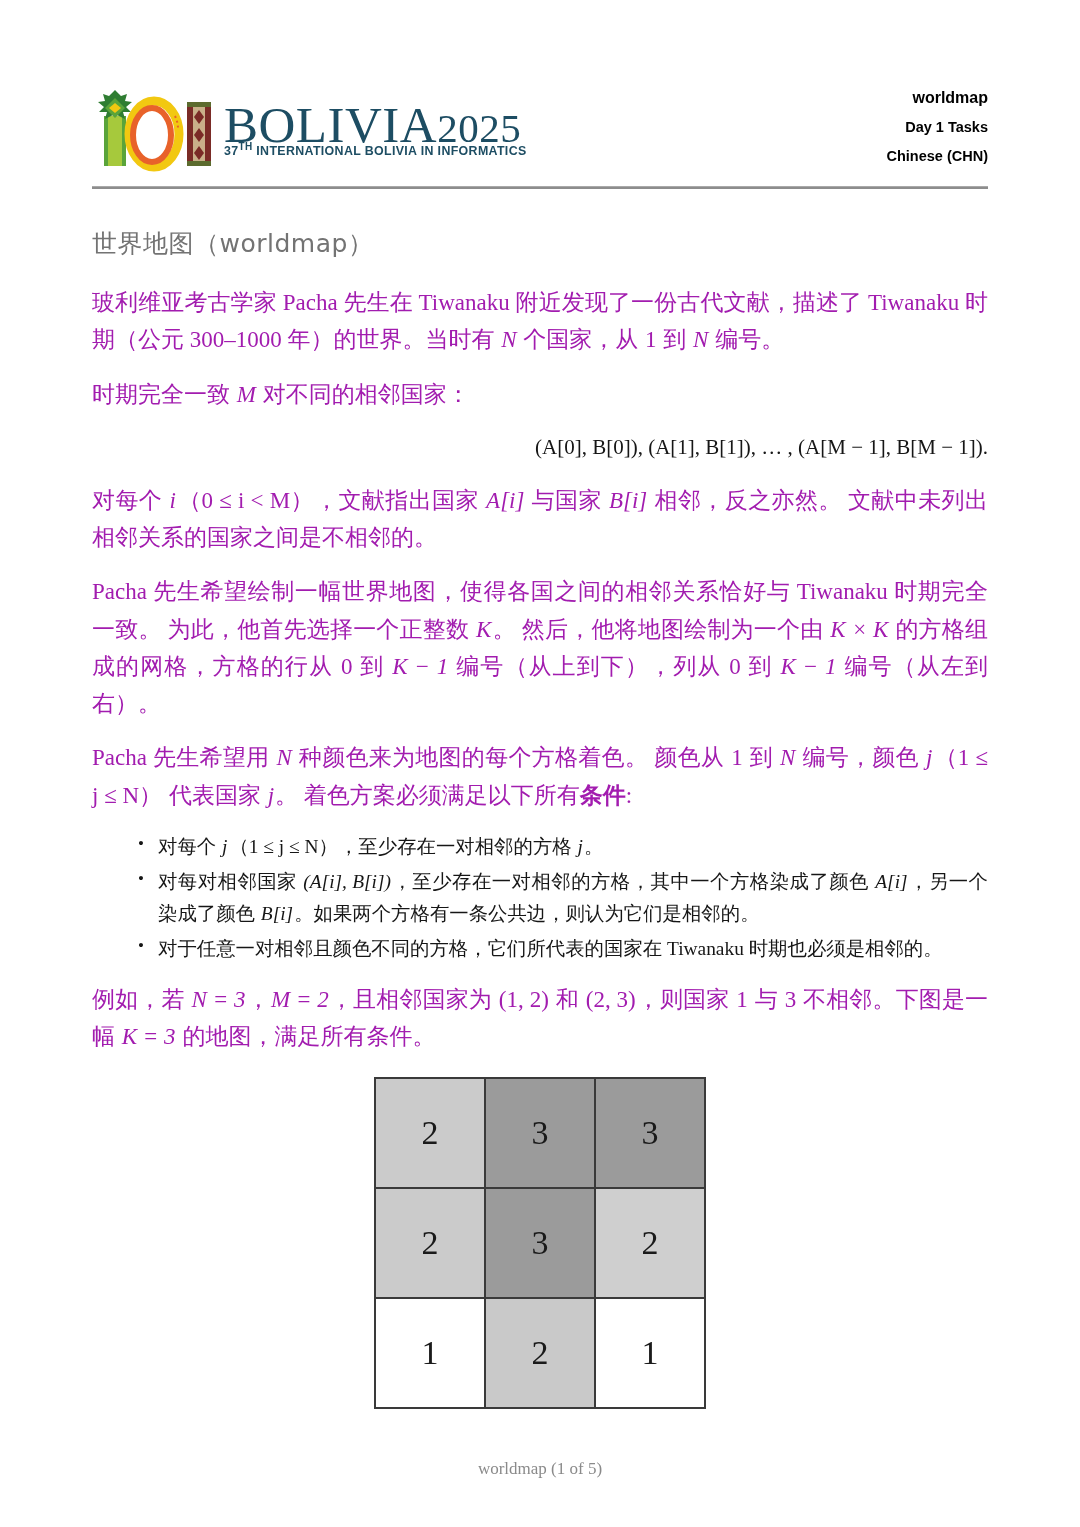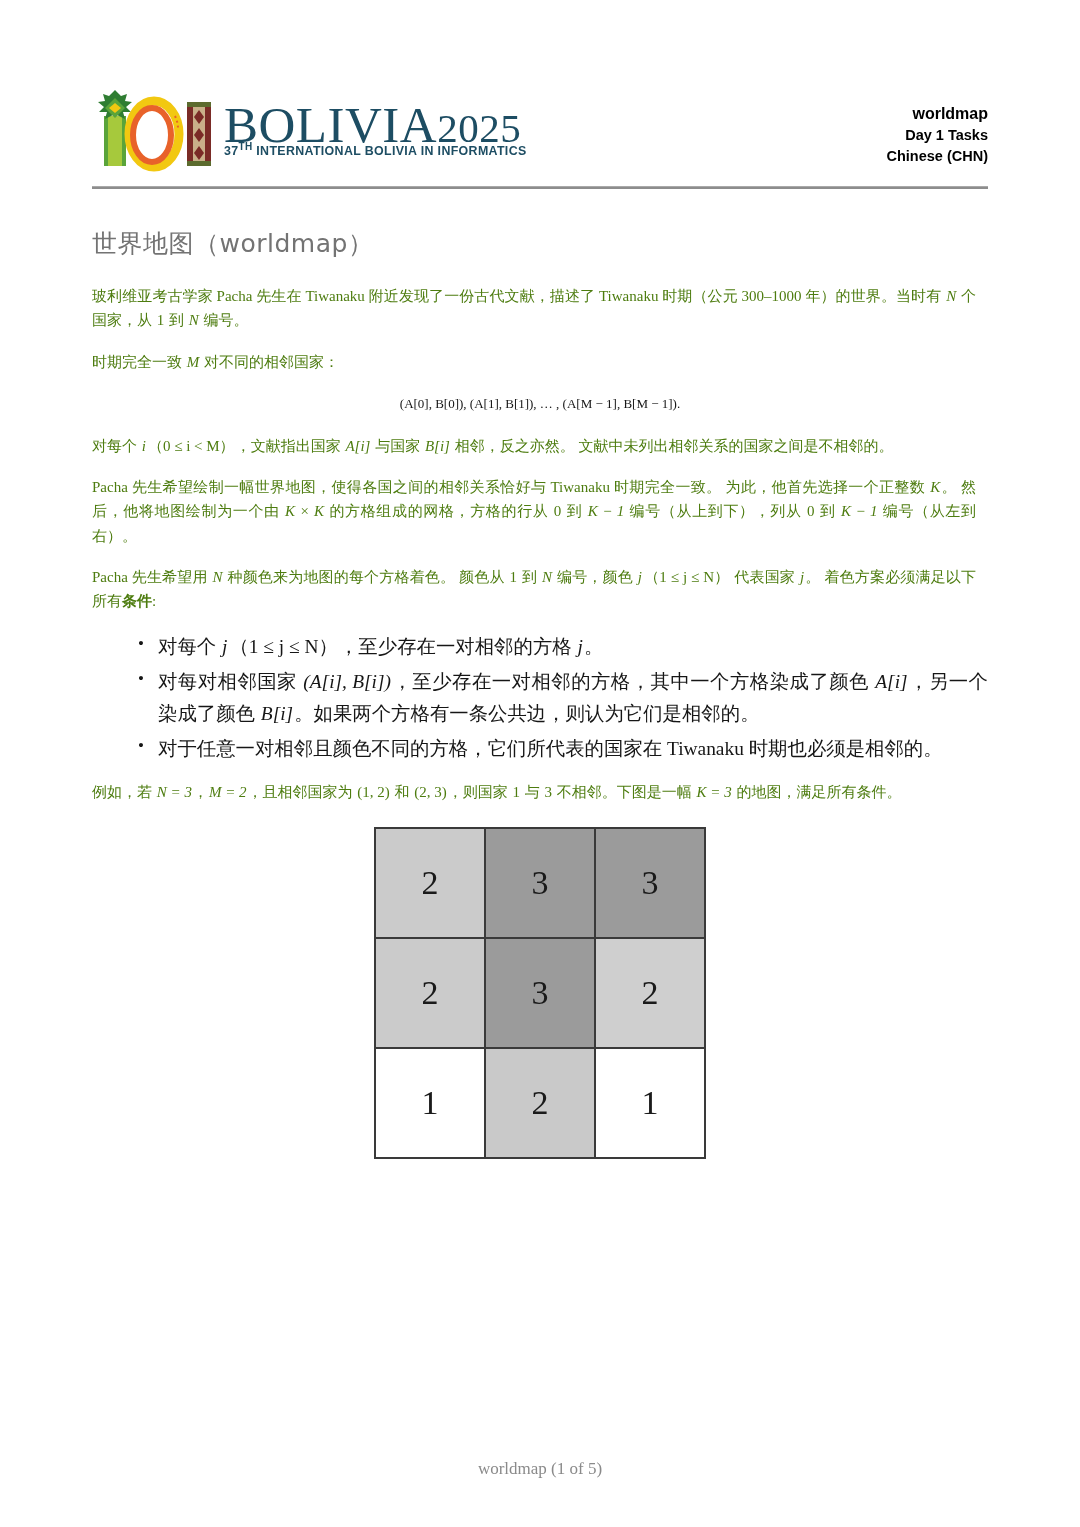--- a/index.html
+++ b/index.html
@@ -81,20 +81,21 @@
   .header-meta .task-name {
     font-size: 16px;
     font-weight: bold;
     line-height: 1.35;
   }
   .header-meta .task-day,
   .header-meta .task-lang {
     font-size: 14.5px;
     font-weight: bold;
     line-height: 1.5;
+    margin-top: 8px;
   }
   .rule {
     margin: 14px 92px 0 92px;
     height: 2px;
     background: #8d8d8d;
     border-top: 1px solid #a9a9a9;
   }
 
   
   .content {
@@ -103,40 +104,40 @@
   }
   h1.doc-title {
     font-family: "DejaVu Sans", "Liberation Sans", sans-serif;
     font-weight: normal;
     font-size: 25px;
     letter-spacing: 0.5px;
     margin: 38px 0 24px 0;
     color: #737373;
   }
   p.para {
-    font-size: 15px;
+    font-size: 23px;
     line-height: 1.62;
-    margin: 0 12px 17px 0;
+    margin: 0 0 17px 0;
     text-align: justify;
     text-justify: inter-character;
-    color: #4d7c0f;
+    color: #a21caf;
   }
   .mathv {
     font-family: "Liberation Serif", "DejaVu Serif", serif;
     font-style: italic;
     padding: 0 1px;
   }
   .mathu {
     font-family: "Liberation Serif", "DejaVu Serif", serif;
     font-style: normal;
     padding: 0 1px;
   }
   .display-math {
-    text-align: center;
-    font-size: 13px;
+    text-align: right;
+    font-size: 21px;
     margin: 22px 0 22px 0;
     font-family: "Liberation Serif", "DejaVu Serif", serif;
   }
   ul.conds {
     margin: 6px 0 16px 0;
     padding-left: 46px;
     list-style: none;
   }
   ul.conds li {
     font-size: 19.4px;

